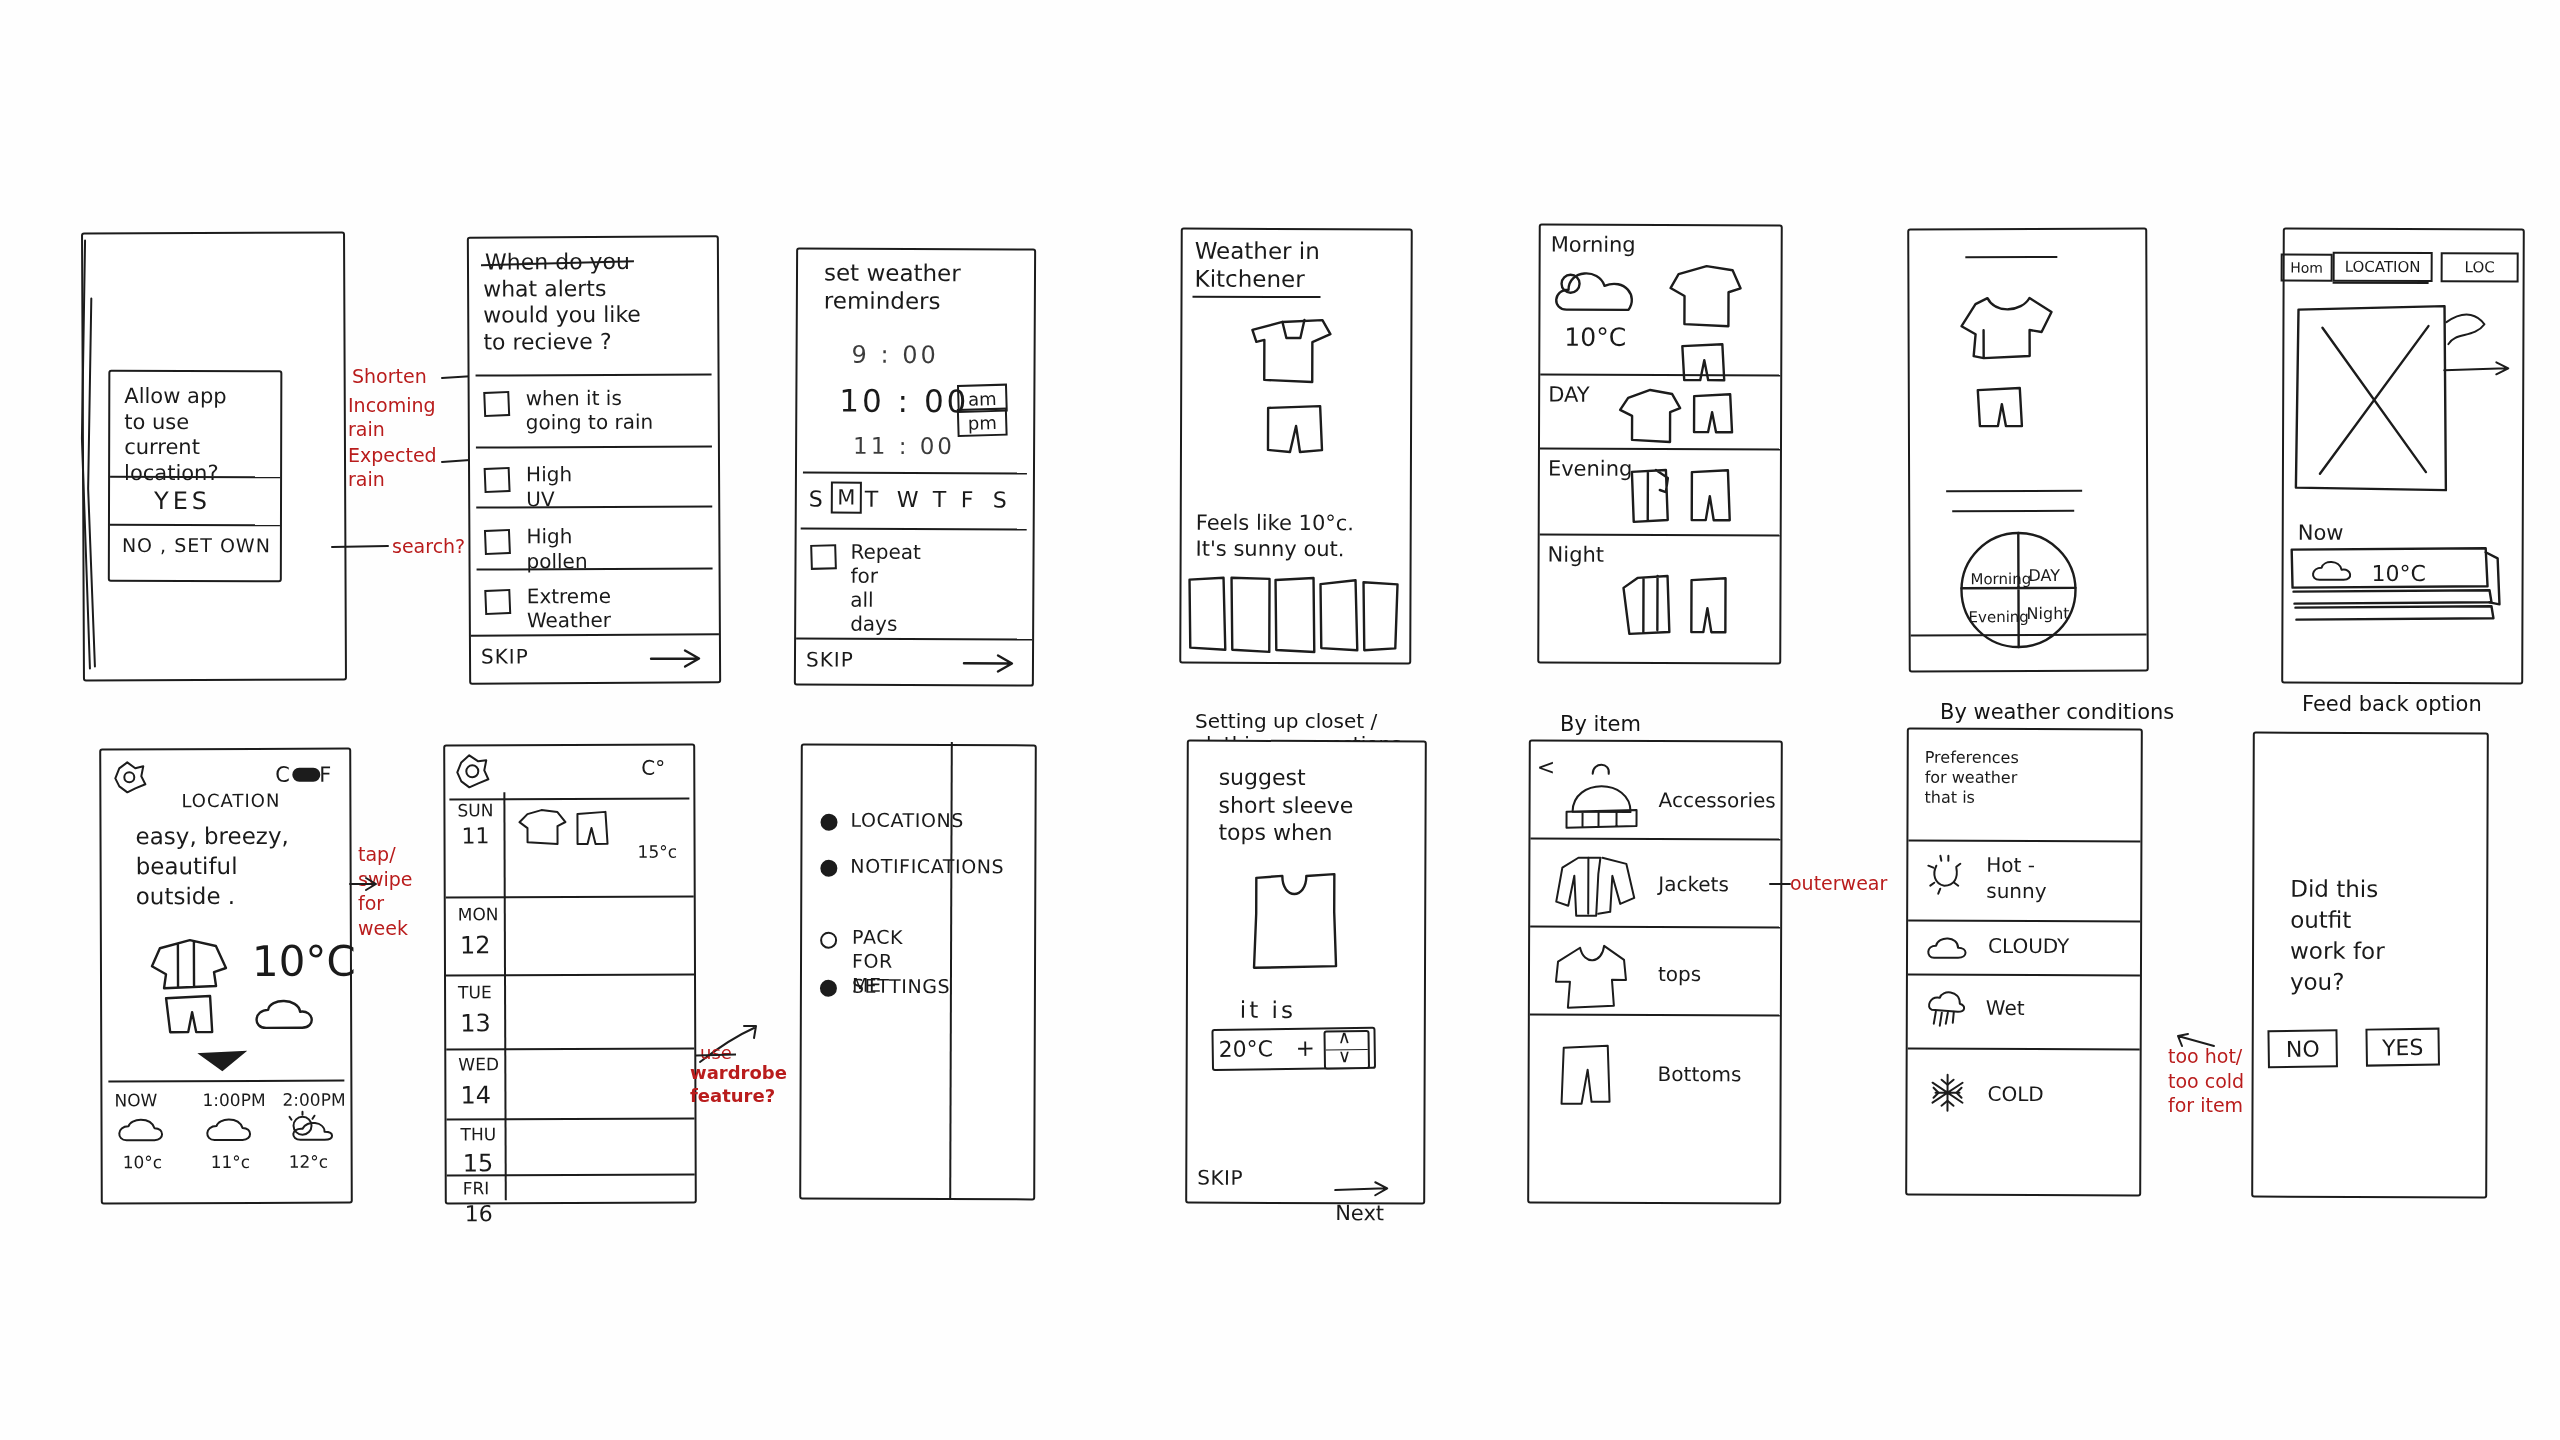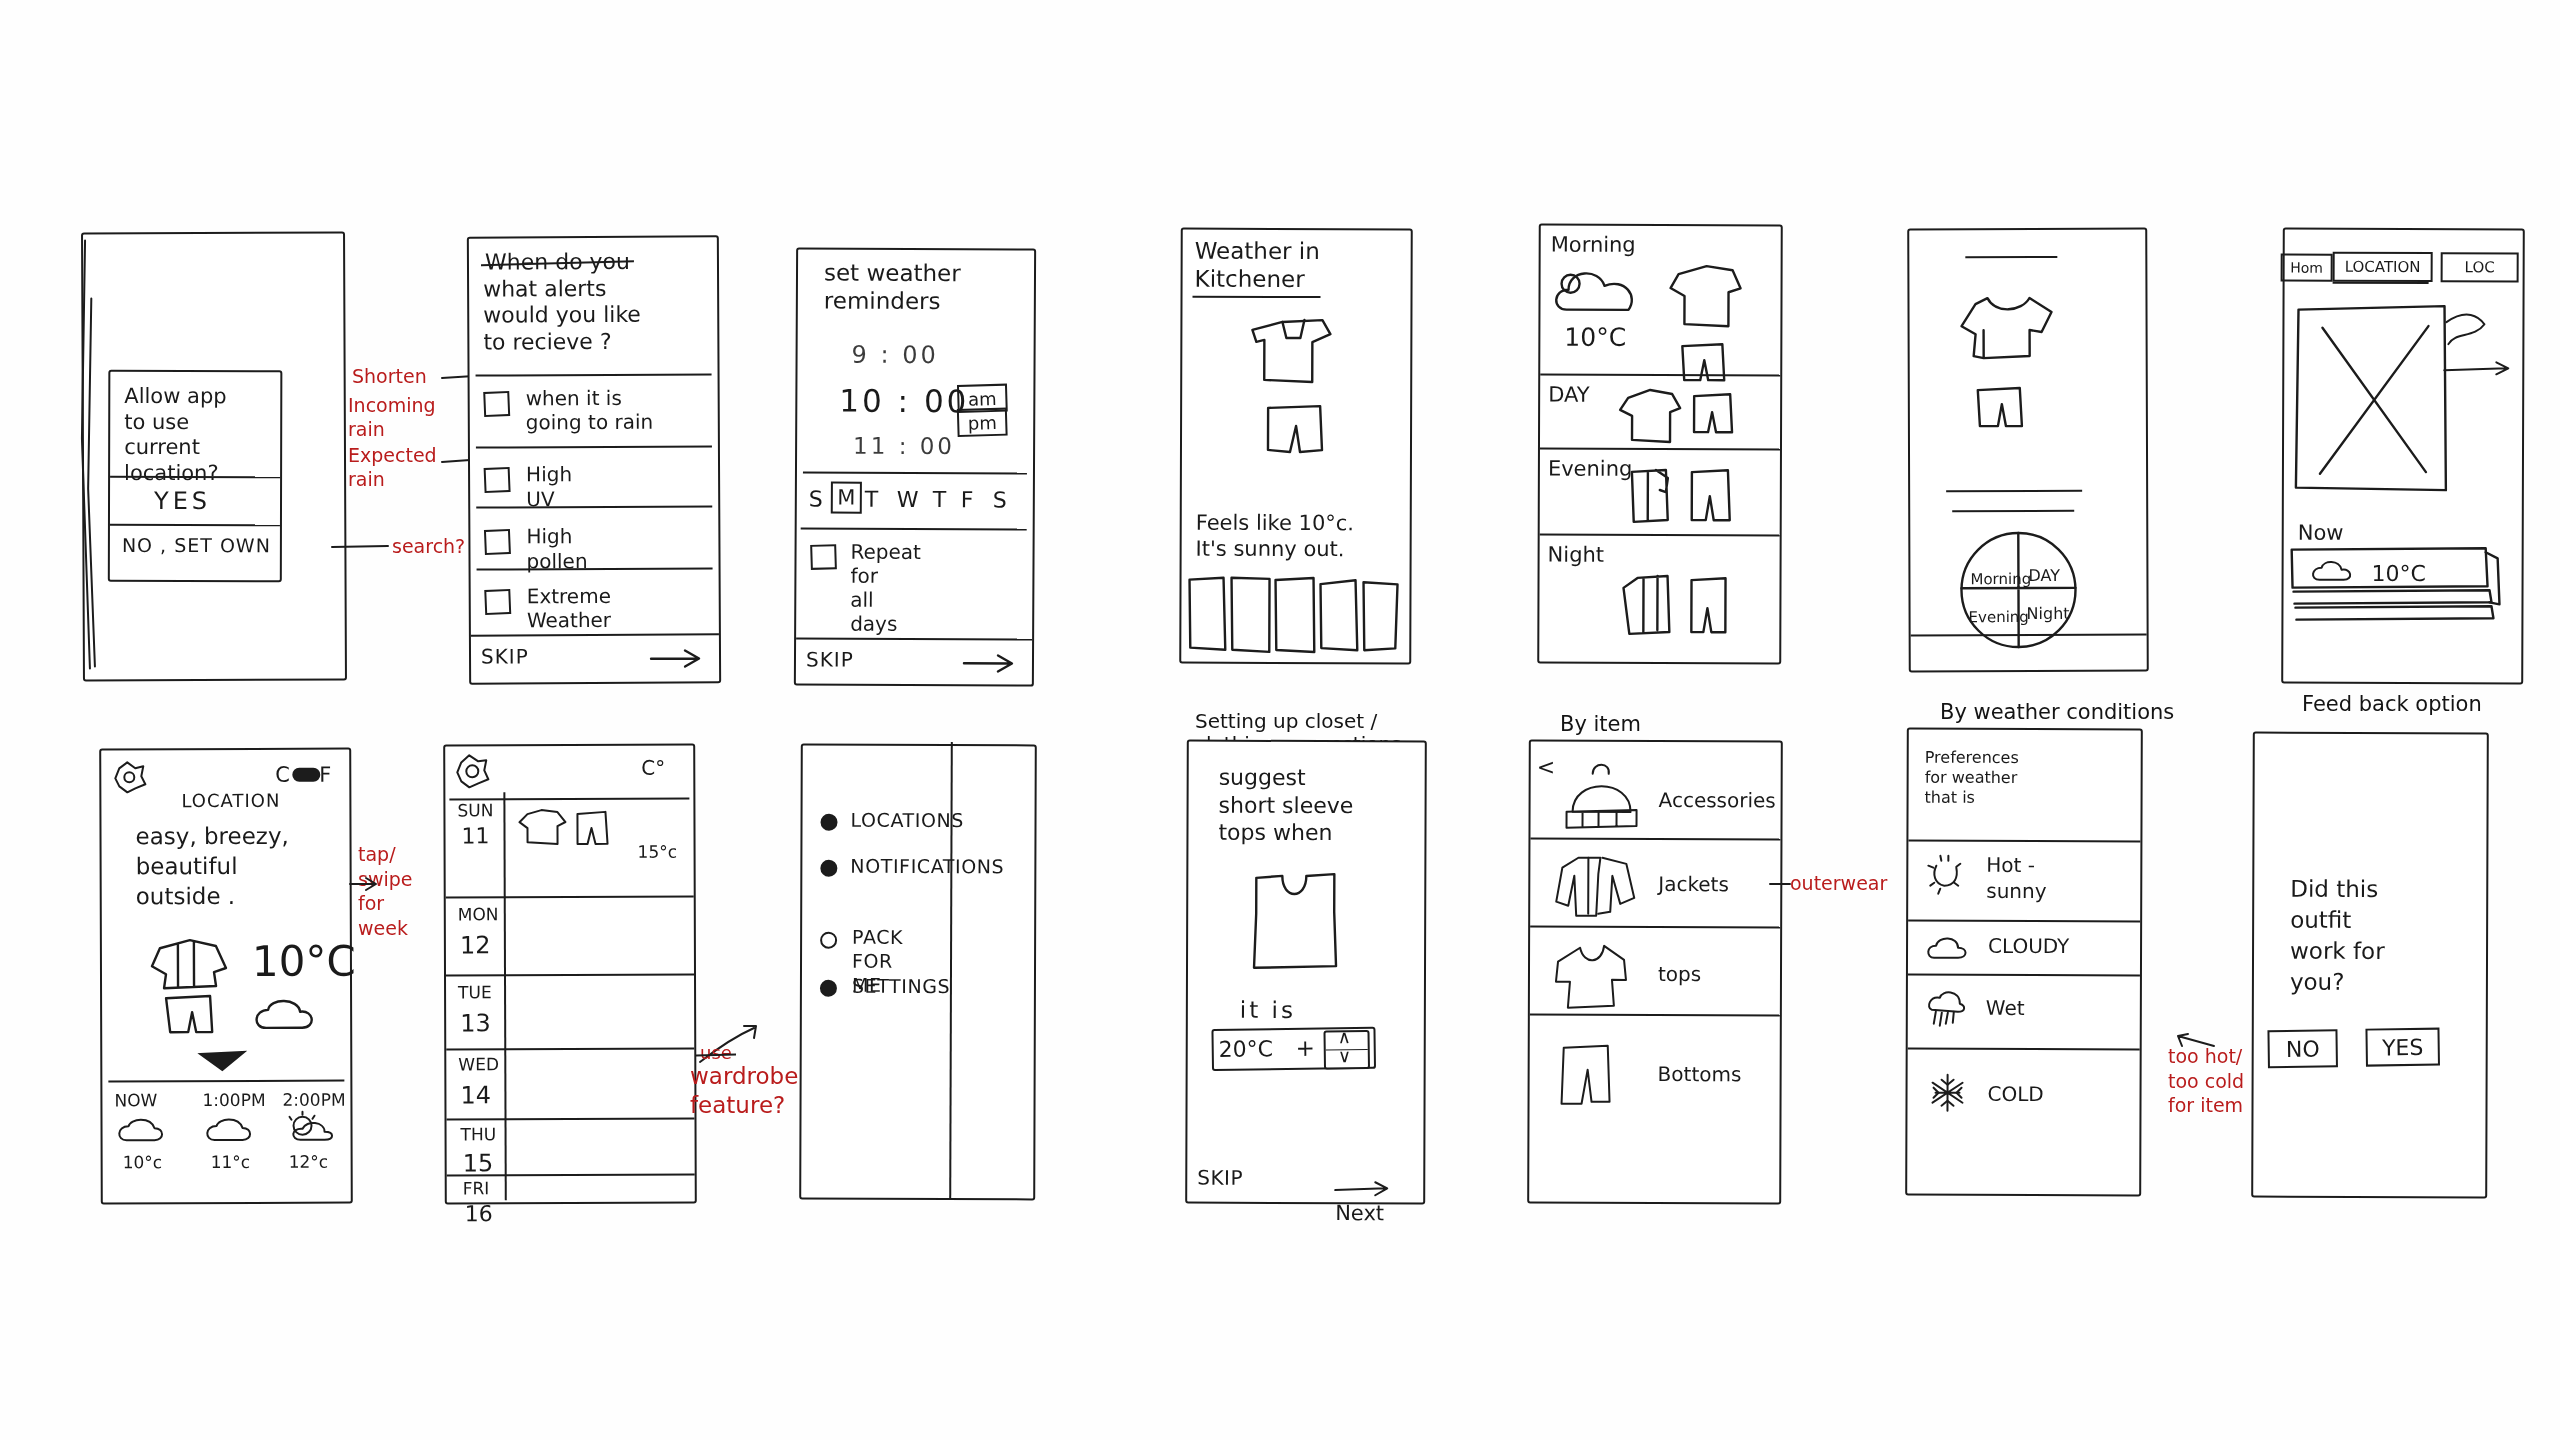--- a/index.html
+++ b/index.html
@@ -369,21 +369,21 @@
     <span class="lbl" style="position:absolute;left:18px;top:22px;font-size:22px;">16</span>
   </div>
 </div>
 
 <svg class="sketch" style="left:696px;top:1020px;" width="80" height="50">
   <path class="ink-thin" d="M4 42 C22 28 40 16 58 8 M48 6 L60 6 L58 18"></path>
 </svg>
 <div class="note" style="left:700px;top:1042px;font-size:18px;">
   <span class="strike">use</span>
 </div>
-<div class="note" style="left:690px;top:1062px;white-space:pre-line;line-height:1.25;font-size:23px;">wardrobe
+<div class="note" style="left:690px;top:1062px;white-space:pre-line;line-height:1.25;font-size:18px;font-weight:bold;">wardrobe
 feature?</div>
 
 <div class="frame" style="left:800px;top:744px;width:232px;height:452px;transform:rotate(0.2deg);">
   <div class="vr" style="left:148px;top:-4px;height:458px;"></div>
 
   <div class="row" style="left:18px;top:66px;">
     <span class="bullet filled"></span>
     <span class="lbl" style="position:absolute;left:30px;top:-3px;font-size:19px;letter-spacing:.6px;">LOCATIONS</span>
   </div>
   <div class="row" style="left:18px;top:112px;">

